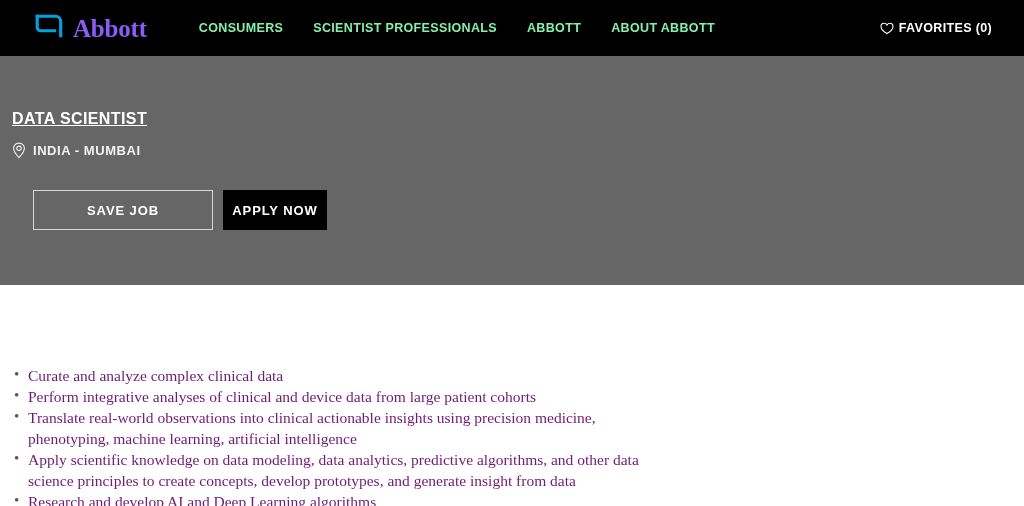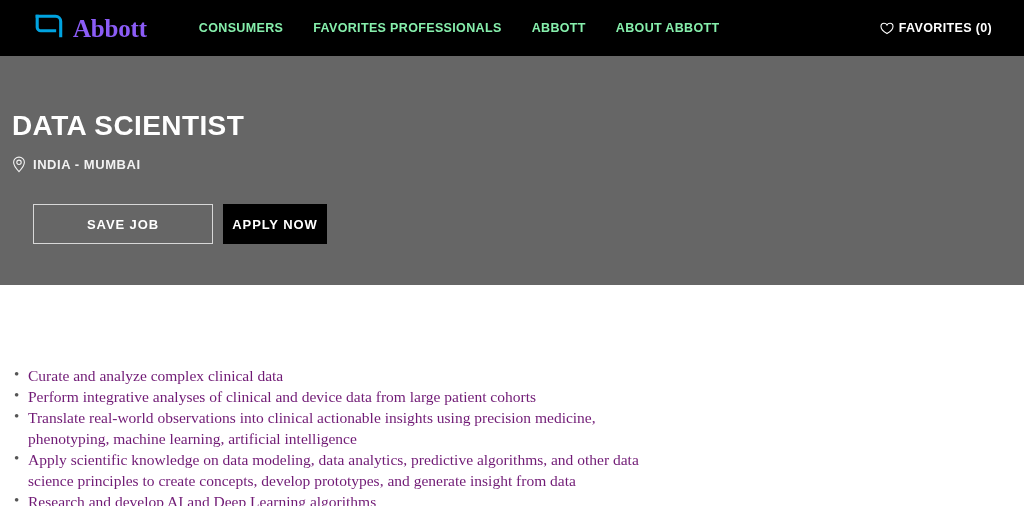--- a/index.html
+++ b/index.html
@@ -74,24 +74,25 @@
 
   
   .hero {
     height: 229px;
     background: #666666;
     padding: 0 0 0 12px;
     position: relative;
   }
   .job-title {
     color: #ffffff;
-    font-size: 28px;
+    font-size: 16px;
     font-weight: 700;
     letter-spacing: 0.4px;
     padding-top: 54px;
+    text-decoration: underline;
   }
   .meta-row {
     display: flex;
     align-items: center;
     gap: 20px;
     margin-top: 14px;
   }
   .meta-item {
     display: flex;
     align-items: center;
@@ -182,21 +183,21 @@
       <svg width="30" height="26" viewBox="0 0 30 26" aria-hidden="true">
         <path d="M3.2 3.2 H21.5 A5.2 5.2 0 0 1 26.7 8.4 V22.8" fill="none" stroke="#00a3e0" stroke-width="3.1" stroke-linecap="square"></path>
         <path d="M3.2 3.2 V14.2 A3.6 3.6 0 0 0 6.8 17.8 H20.6" fill="none" stroke="#00a3e0" stroke-width="3.1" stroke-linecap="square"></path>
       </svg>
     </span>
     <span class="logo-word">Abbott</span>
   </div>
 
   <nav class="main-nav">
     <a class="nav-link" href="#">CONSUMERS</a>
-    <a class="nav-link" href="#">FAVORITES PROFESSIONALS</a>
+    <a class="nav-link" href="#">SCIENTIST PROFESSIONALS</a>
     <a class="nav-link" href="#">ABBOTT</a>
     <a class="nav-link" href="#">ABOUT ABBOTT</a>
   </nav>
 
   <div class="favorites">
     <span style="display:flex;">
       <svg width="14" height="13" viewBox="0 0 14 13" aria-hidden="true">
         <path d="M7 11.6 C7 11.6 1 8.1 1 4.4 C1 2.4 2.5 1.2 4 1.2 C5.3 1.2 6.5 2 7 3 C7.5 2 8.7 1.2 10 1.2 C11.5 1.2 13 2.4 13 4.4 C13 8.1 7 11.6 7 11.6 Z" fill="none" stroke="#ffffff" stroke-width="1.1"></path>
       </svg>
     </span>

